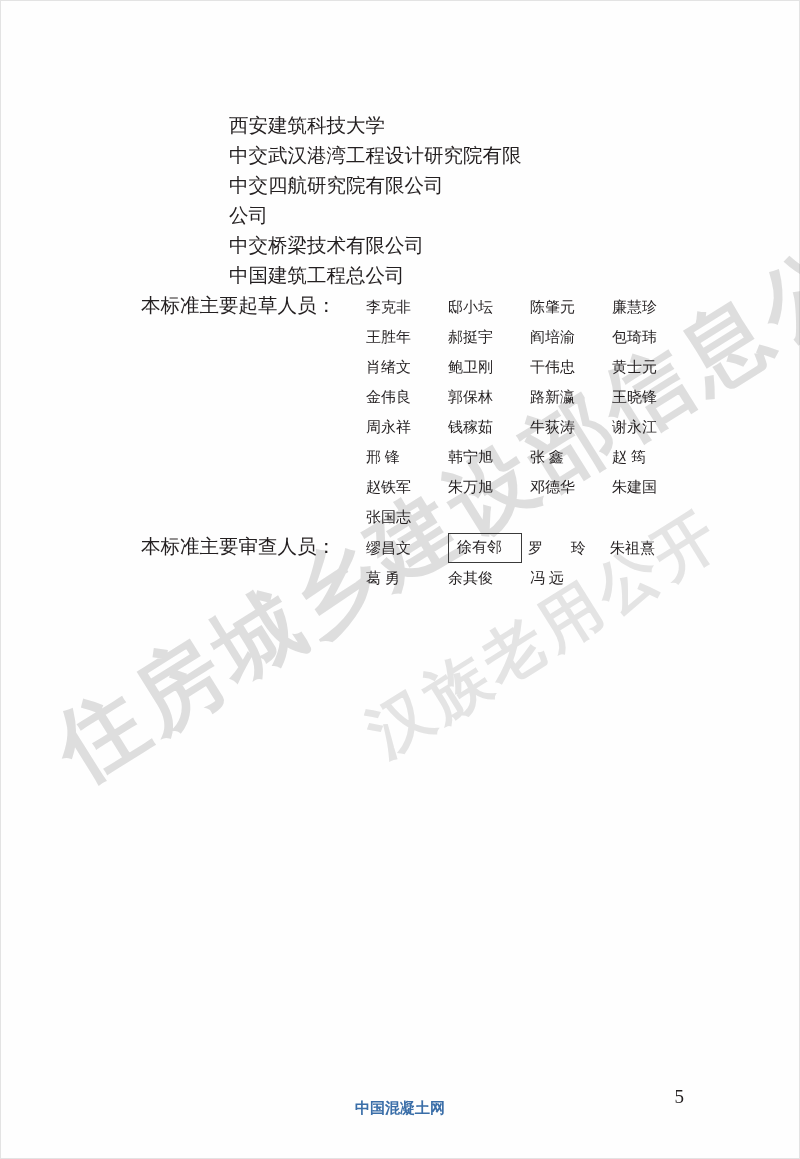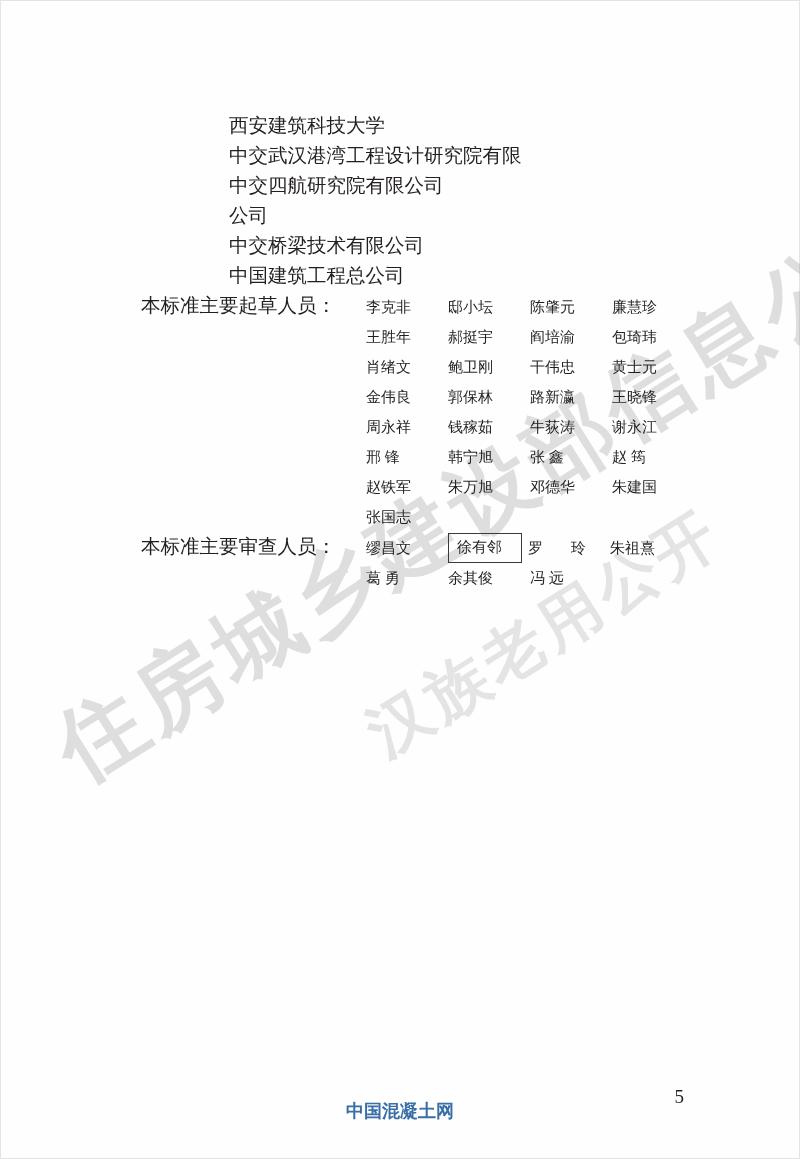--- a/index.html
+++ b/index.html
@@ -112,21 +112,21 @@
     top: 1085px;
     font-size: 19px;
     color: #231f20;
   }
   .footer-brand {
     position: absolute;
     left: 0;
     right: 0;
     top: 1098px;
     text-align: center;
-    font-size: 18px;
+    font-size: 15px;
     color: #3a6ea8;
     font-family: "Liberation Sans", sans-serif;
     font-weight: 600;
   }
 </style>
 </head>
 <body>
 
 <div class="page">
 

